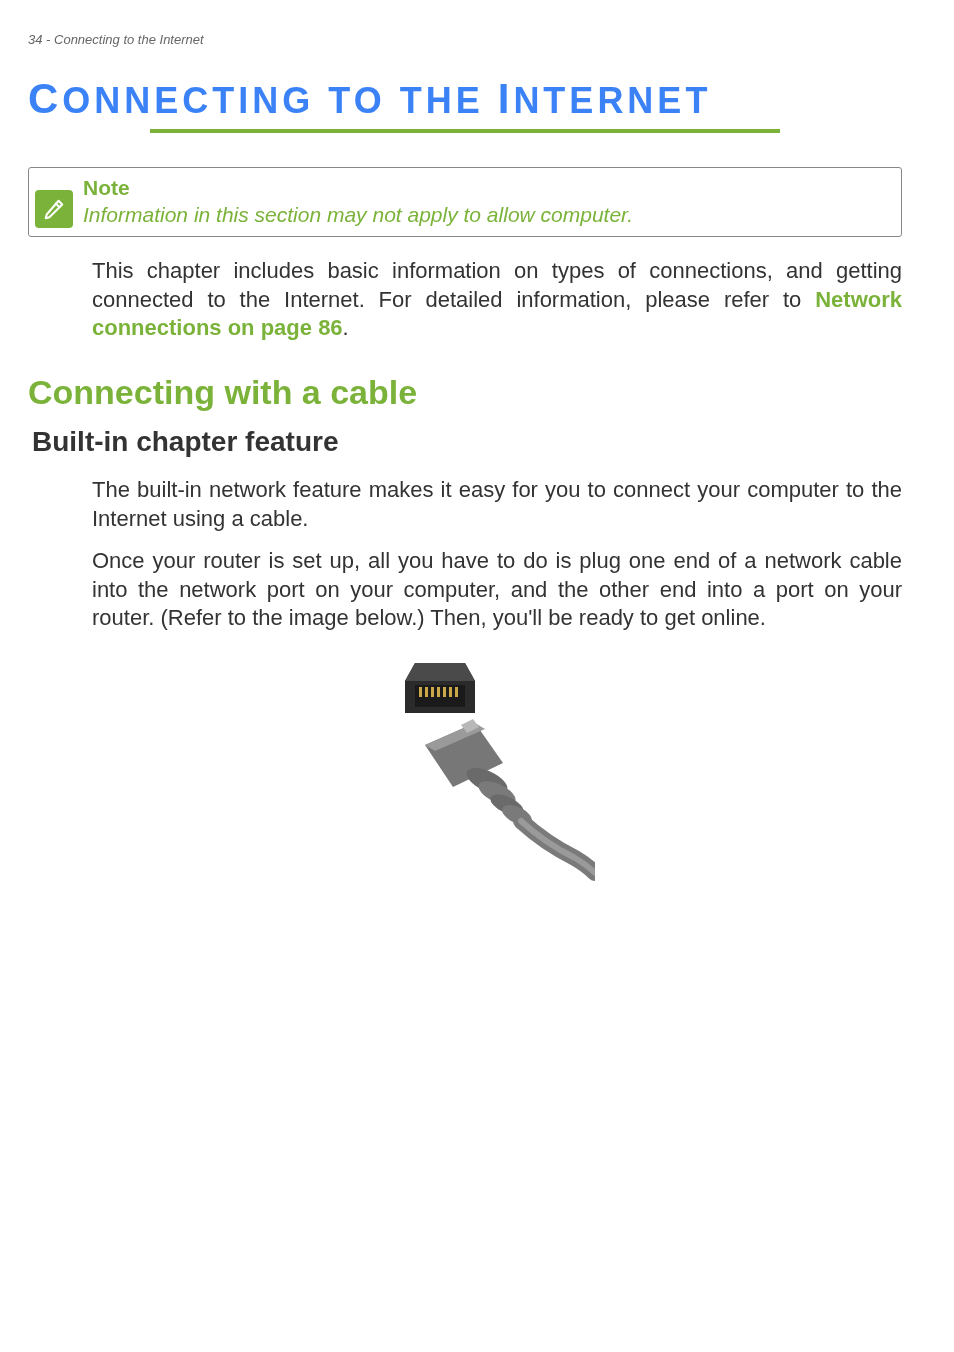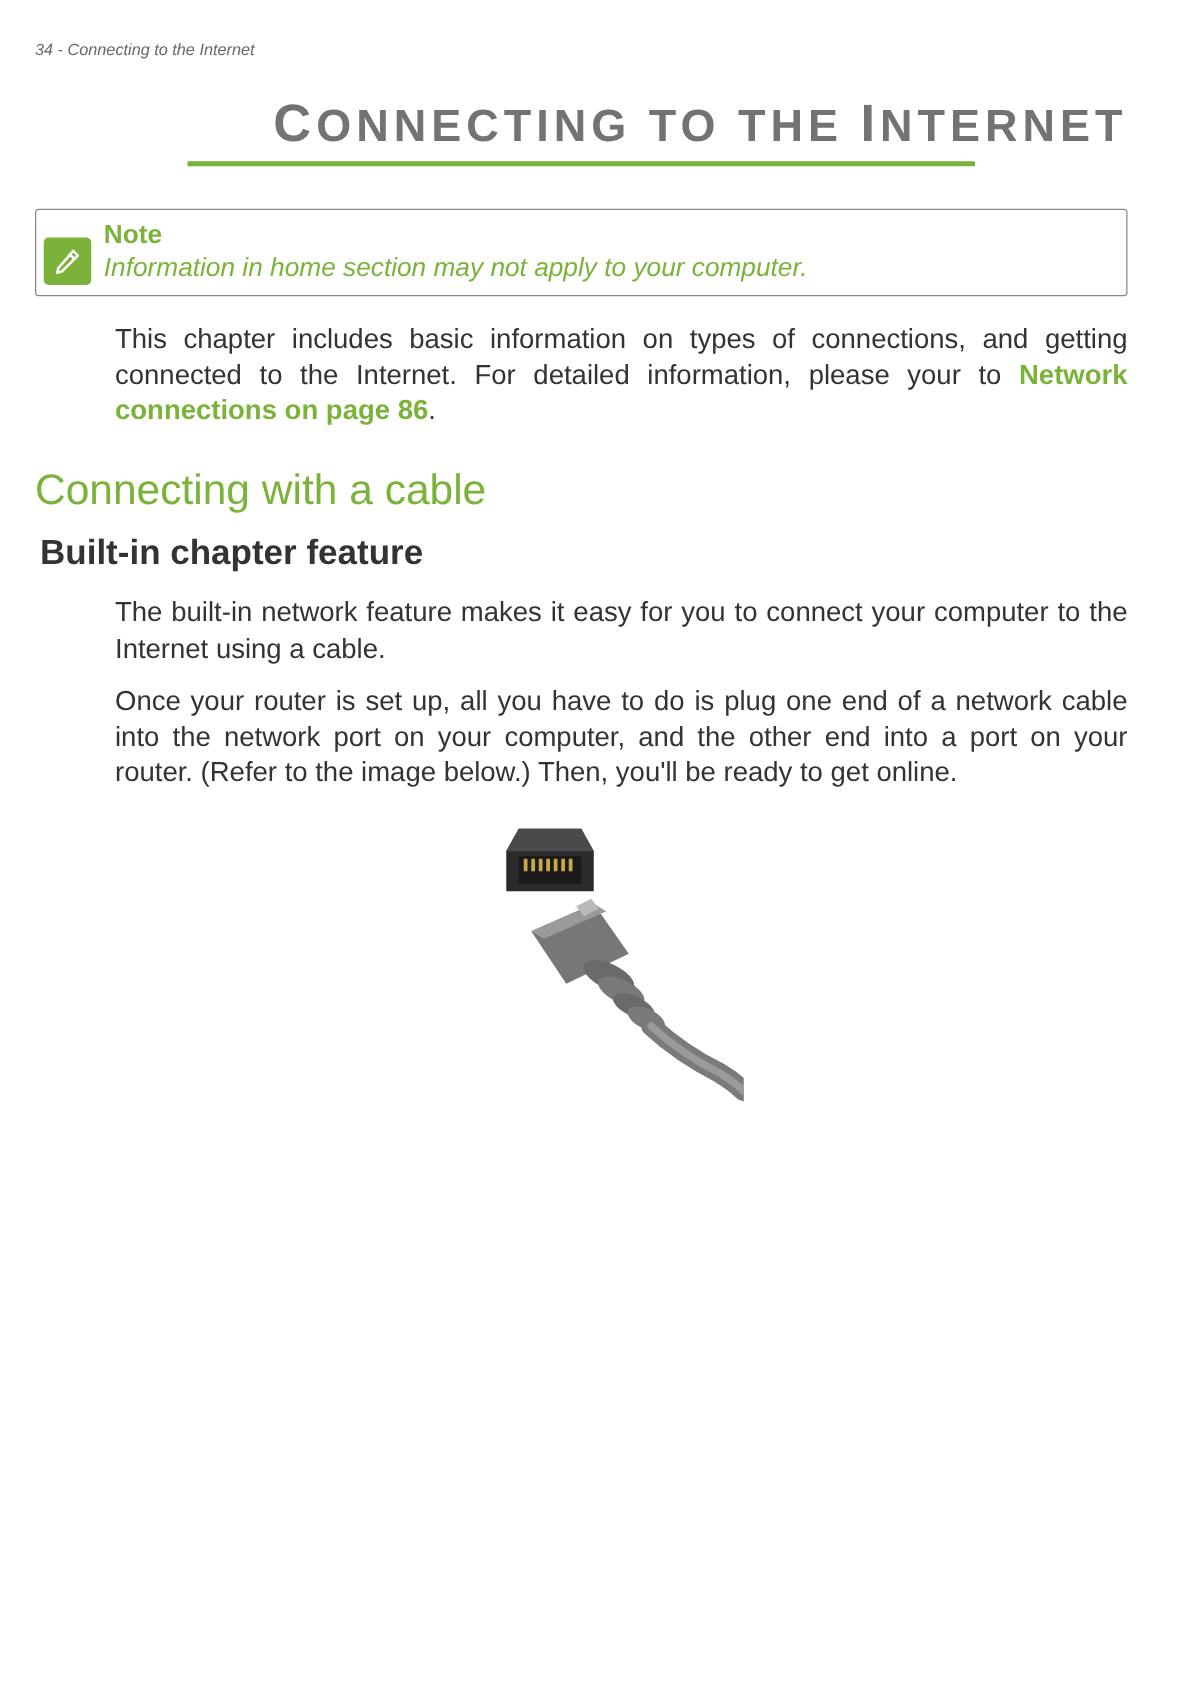--- a/index.html
+++ b/index.html
@@ -14,25 +14,25 @@
   .page {
     padding: 32px 52px 0 28px;
   }
   .page-header {
     font-size: 13px;
     font-style: italic;
     color: #666666;
     margin-bottom: 28px;
   }
   .chapter-title {
-    text-align: right;
+    text-align: left;
     font-size: 36px;
     font-weight: bold;
     letter-spacing: 4px;
-    color: #737373;
+    color: #3b82f6;
     margin-bottom: 6px;
   }
   .chapter-title .big { font-size: 42px; }
   .chapter-underline {
     width: 630px;
     height: 4px;
     background: #7bb33a;
     margin: 0 auto 34px auto;
   }
   .note-box {
@@ -72,21 +72,21 @@
     font-size: 22px;
     color: #333333;
     text-align: justify;
     line-height: 1.3;
     margin: 0 0 14px 64px;
   }
   .link-green { color: #7bb33a; font-weight: bold; }
   .h1-green {
     color: #7bb33a;
     font-size: 34px;
-    font-weight: normal;
+    font-weight: bold;
     margin: 30px 0 14px 0;
   }
   .h2-black {
     color: #333333;
     font-size: 28px;
     font-weight: bold;
     margin: 0 0 18px 4px;
   }
   .image-wrap {
     display: flex;
@@ -106,26 +106,26 @@
 
   <div class="note-box">
     <div class="note-icon-wrap">
       <svg viewBox="0 0 24 24" fill="none" stroke="#ffffff" stroke-width="2.2" stroke-linecap="round" stroke-linejoin="round">
         <path d="M17 3l4 4L7 21l-4 1 1-4L17 3z"></path>
         <path d="M14 6l4 4"></path>
       </svg>
     </div>
     <div class="note-content">
       <span class="note-label">Note</span>
-      <span class="note-text">Information in home section may not apply to your computer.</span>
+      <span class="note-text">Information in this section may not apply to allow computer.</span>
     </div>
   </div>
 
   <p class="body-para">
-    <span>This chapter includes basic information on types of connections, and getting connected to the Internet. For detailed information, please your to </span><span class="link-green">Network connections on page 86</span><span>.</span>
+    <span>This chapter includes basic information on types of connections, and getting connected to the Internet. For detailed information, please refer to </span><span class="link-green">Network connections on page 86</span><span>.</span>
   </p>
 
   <h1 class="h1-green">Connecting with a cable</h1>
 
   <h2 class="h2-black">Built-in chapter feature</h2>
 
   <p class="body-para">The built-in network feature makes it easy for you to connect your computer to the Internet using a cable.</p>
 
 
   <p class="body-para">Once your router is set up, all you have to do is plug one end of a network cable into the network port on your computer, and the other end into a port on your router. (Refer to the image below.) Then, you'll be ready to get online.</p>

